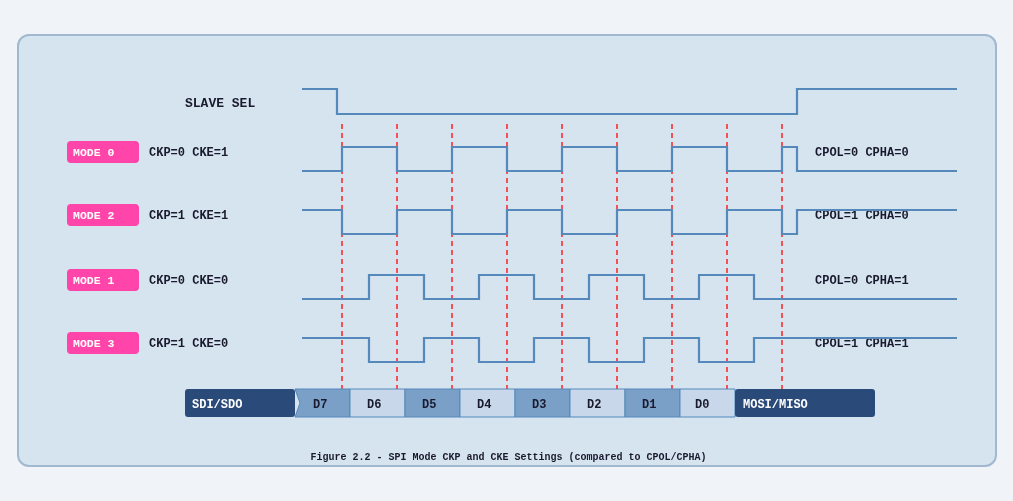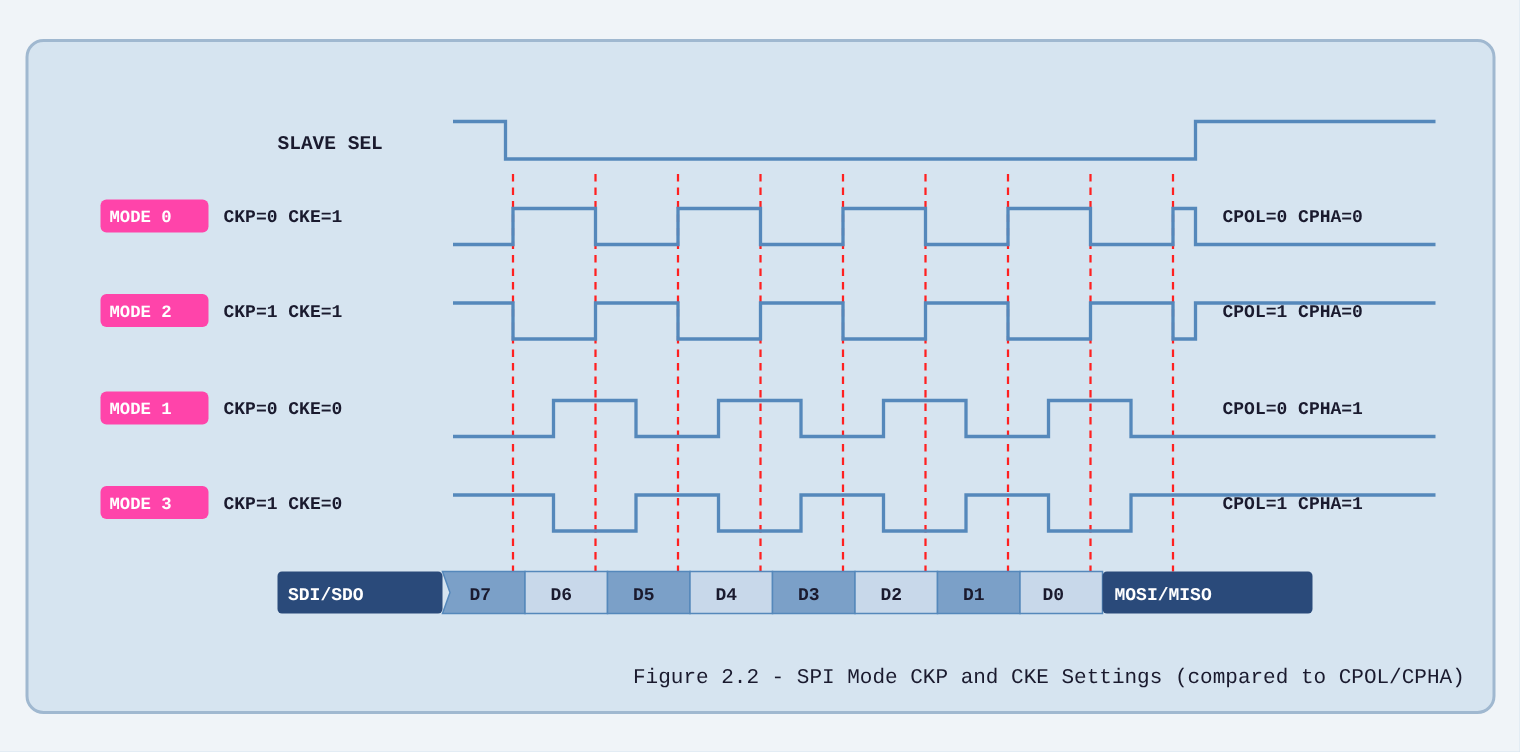--- a/index.html
+++ b/index.html
@@ -11,33 +11,33 @@
       display: flex;
       flex-direction: column;
       align-items: center;
       justify-content: center;
       padding: 10px;
     }
     .outer-container {
       background: #d6e4f0;
       border: 2px solid #a0b8d0;
       border-radius: 12px;
-      padding: 18px 18px 14px 18px;
+      padding: 18px 18px 2px 18px;
       width: 980px;
     }
     .diagram-area {
       position: relative;
       width: 100%;
       height: 390px;
     }
     .caption {
-      text-align: right;
+      text-align: center;
       font-family: 'Courier New', Courier, monospace;
-      font-size: 14px;
-      font-weight: normal;
+      font-size: 10px;
+      font-weight: bold;
       color: #1a1a2e;
       margin-top: 8px;
       padding-left: 4px;
     }
 
     
     .diagram-svg {
       width: 100%;
       height: 100%;
     }

